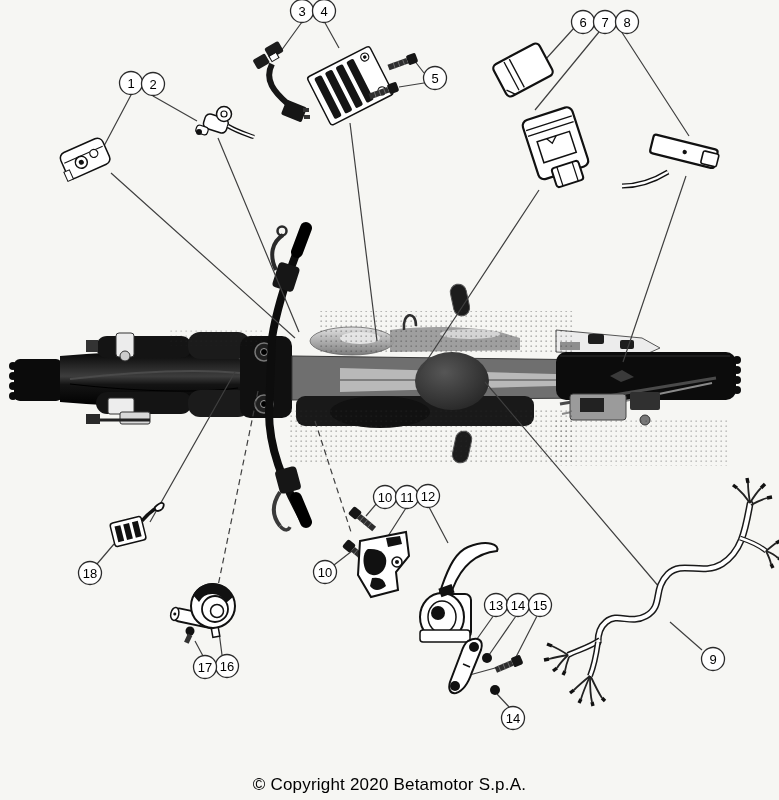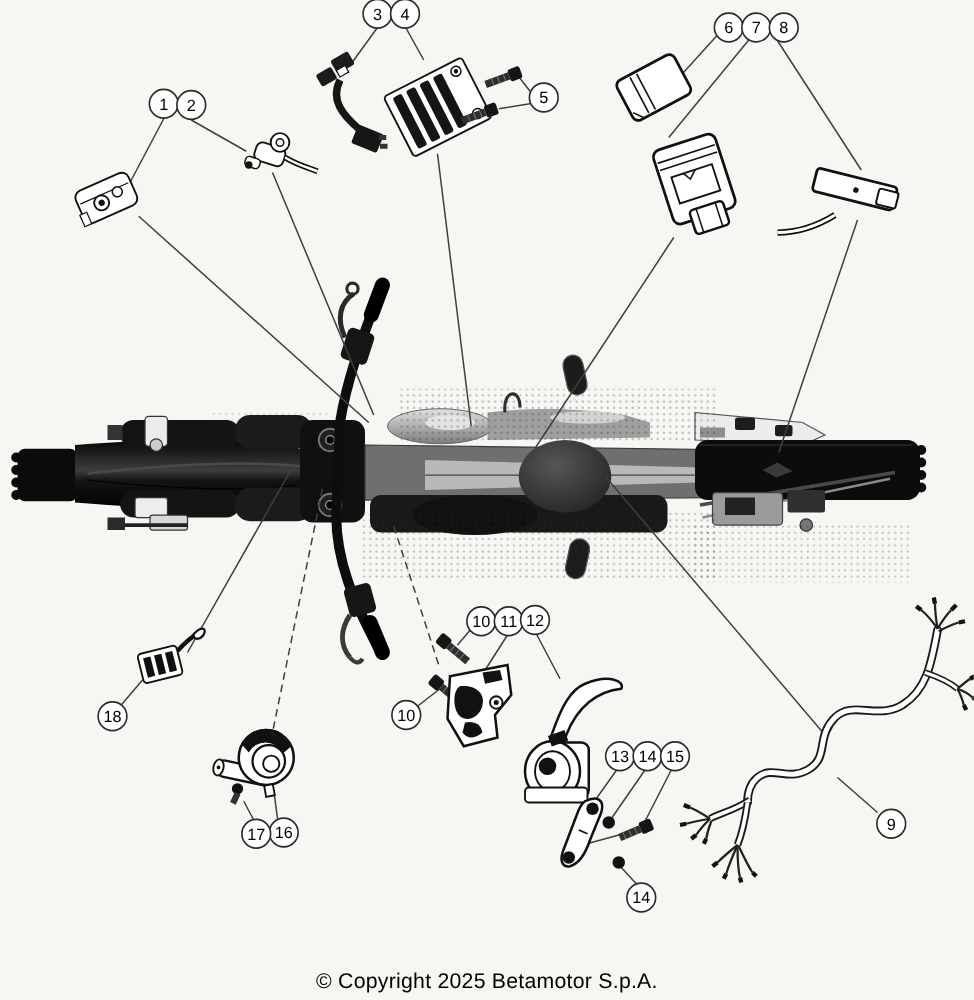--- a/index.html
+++ b/index.html
@@ -449,15 +449,15 @@
           <circle cx="205" cy="667" r="11.5" fill="#ffffff" stroke="#2b2b2b" stroke-width="1.3"></circle>
           <text x="205" y="671.68" text-anchor="middle" font-size="13" fill="#000000" class="balloon-text">17</text>
         </g>
         <g>
           <circle cx="90" cy="573" r="11.5" fill="#ffffff" stroke="#2b2b2b" stroke-width="1.3"></circle>
           <text x="90" y="577.68" text-anchor="middle" font-size="13" fill="#000000" class="balloon-text">18</text>
         </g>
       </g>
 </svg>
 
-<div class="copyright">© Copyright 2025 Betamotor S.p.A.</div>
+<div class="copyright">© Copyright 2020 Betamotor S.p.A.</div>
 
 </div>
 
 </body></html>

